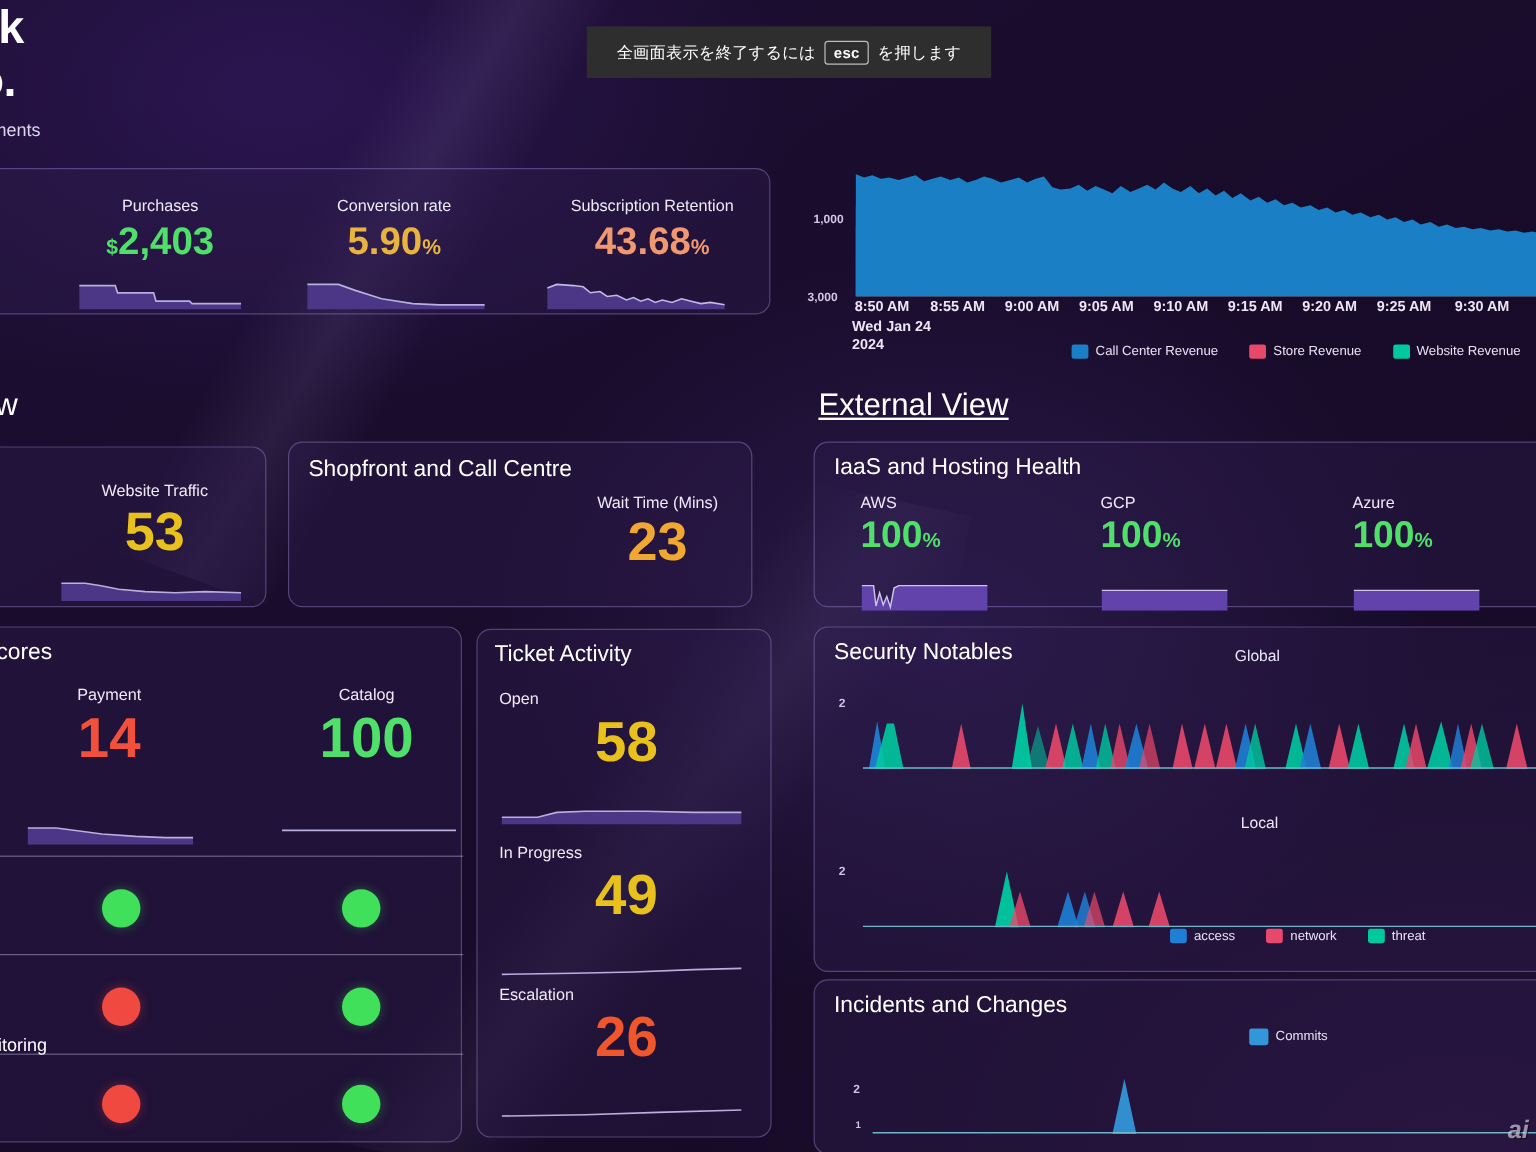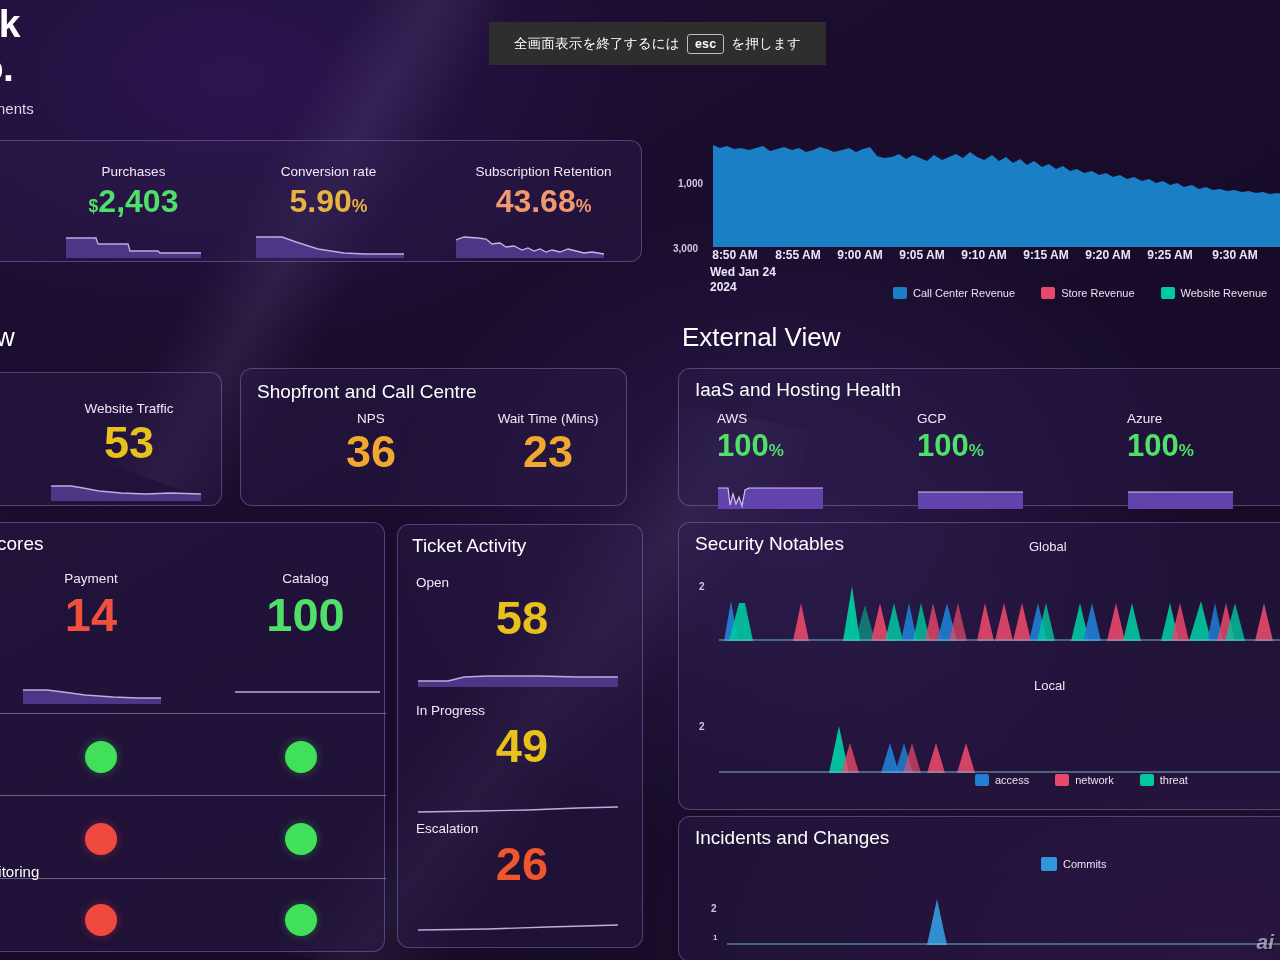--- a/index.html
+++ b/index.html
@@ -169,39 +169,35 @@
         <span>Store Revenue</span>
       </span>
       <span class="legend" style="position:relative;">
         <span class="sw" style="background:#00c9a0;"></span>
         <span>Website Revenue</span>
       </span>
     </div>
   </div>
 
   <div class="section-title" style="left:-4px; top:322px;">w</div>
-  <div class="section-title" style="left:682px; top:322px;">External View</div>
+  <div class="section-title" style="left:682px; top:322px;text-decoration:underline;">External View</div>
 
   <div class="panel" style="left:-62px; top:372px; width:284px; height:134px;">
     <div style="position:absolute; left:110px; top:28px; width:160px;">
       <div class="kpi-label">Website Traffic</div>
       <div class="kpi-value" style="margin-top:4px; font-size:45px; color:#e8c11c;">53</div>
     </div>
     <svg class="spark" width="150" height="20" style="left:112px; top:108px;" viewBox="0 0 150 20" preserveAspectRatio="none">
       <path d="M0,5 L20,5 L32,7 L48,10 L70,12 L95,13 L120,12 L150,13 L150,20 L0,20 Z" fill="#4b3785"></path>
       <path d="M0,5 L20,5 L32,7 L48,10 L70,12 L95,13 L120,12 L150,13" fill="none" stroke="#b9aee0" stroke-width="1.3"></path>
     </svg>
   </div>
 
   <div class="panel" style="left:240px; top:368px; width:387px; height:138px;">
     <div class="panel-title" style="left:16px; top:12px;">Shopfront and Call Centre</div>
-    <div style="position:absolute; left:50px; top:42px; width:160px;">
-      <div class="kpi-label">NPS</div>
-      <div class="kpi-value" style="margin-top:3px; font-size:45px; color:#f0a830;">36</div>
-    </div>
     <div style="position:absolute; left:222px; top:42px; width:170px;">
       <div class="kpi-label">Wait Time (Mins)</div>
       <div class="kpi-value" style="margin-top:3px; font-size:45px; color:#f0a830;">23</div>
     </div>
   </div>
 
   <div class="panel" style="left:678px; top:368px; width:628px; height:138px;">
     <div class="panel-title" style="left:16px; top:10px;">IaaS and Hosting Health</div>
 
     <div style="position:absolute; left:38px; top:42px; width:150px;">

